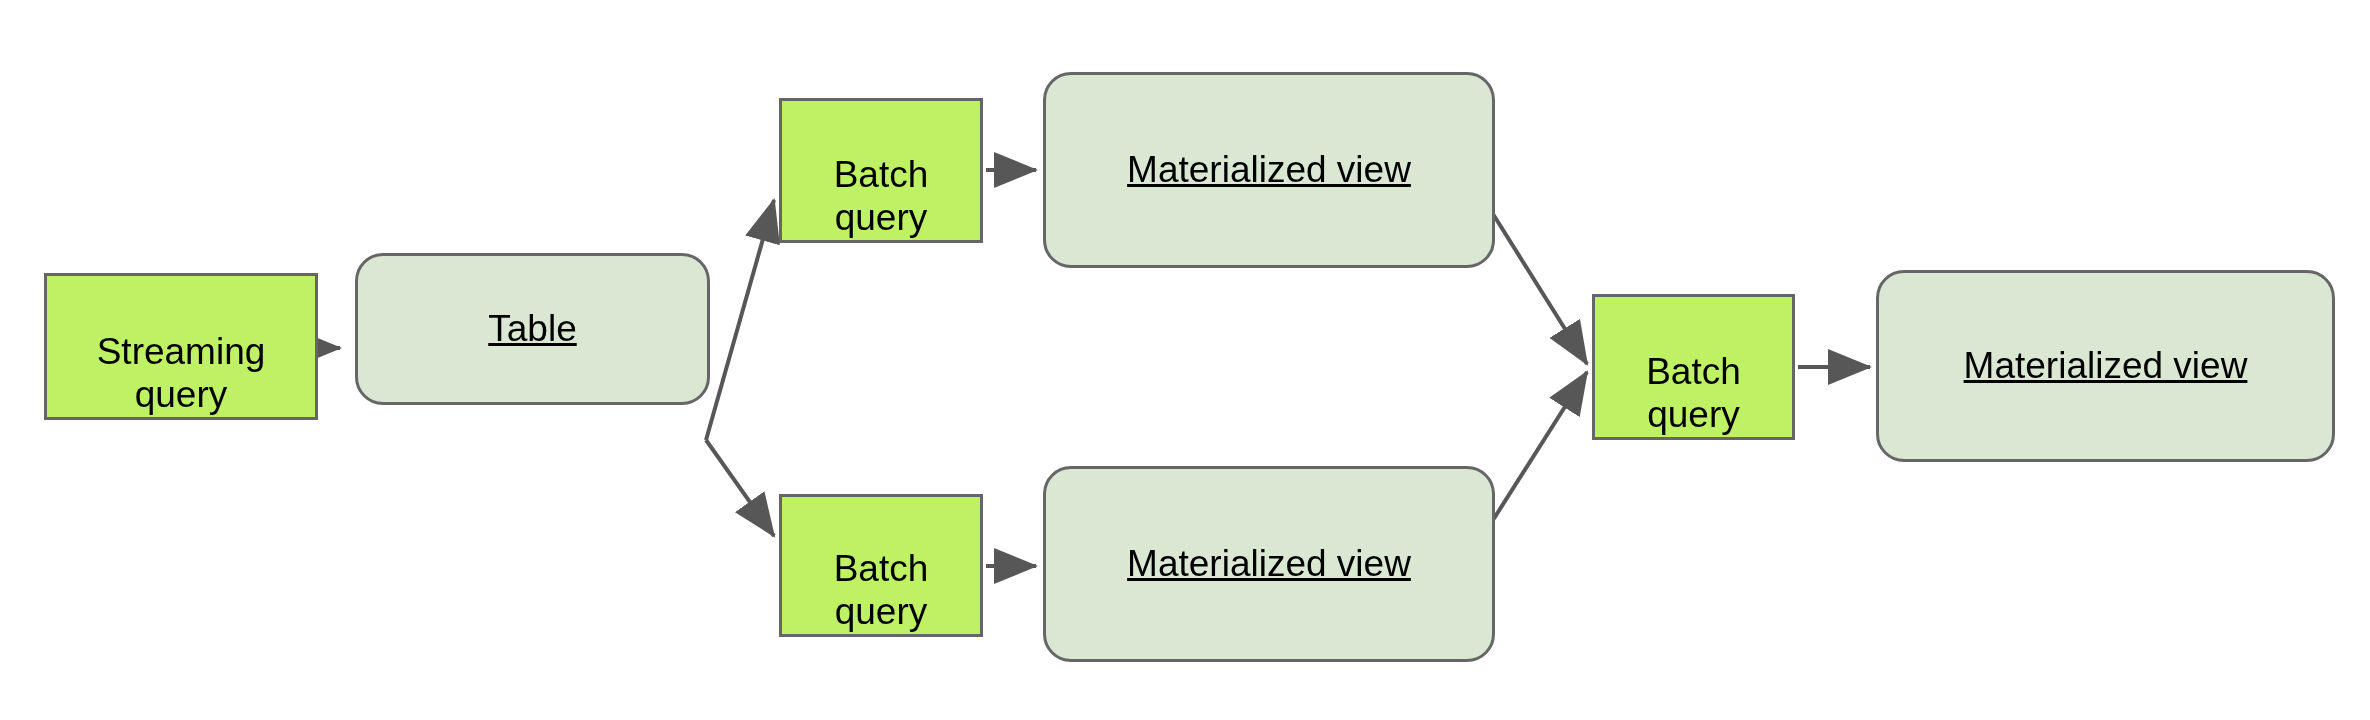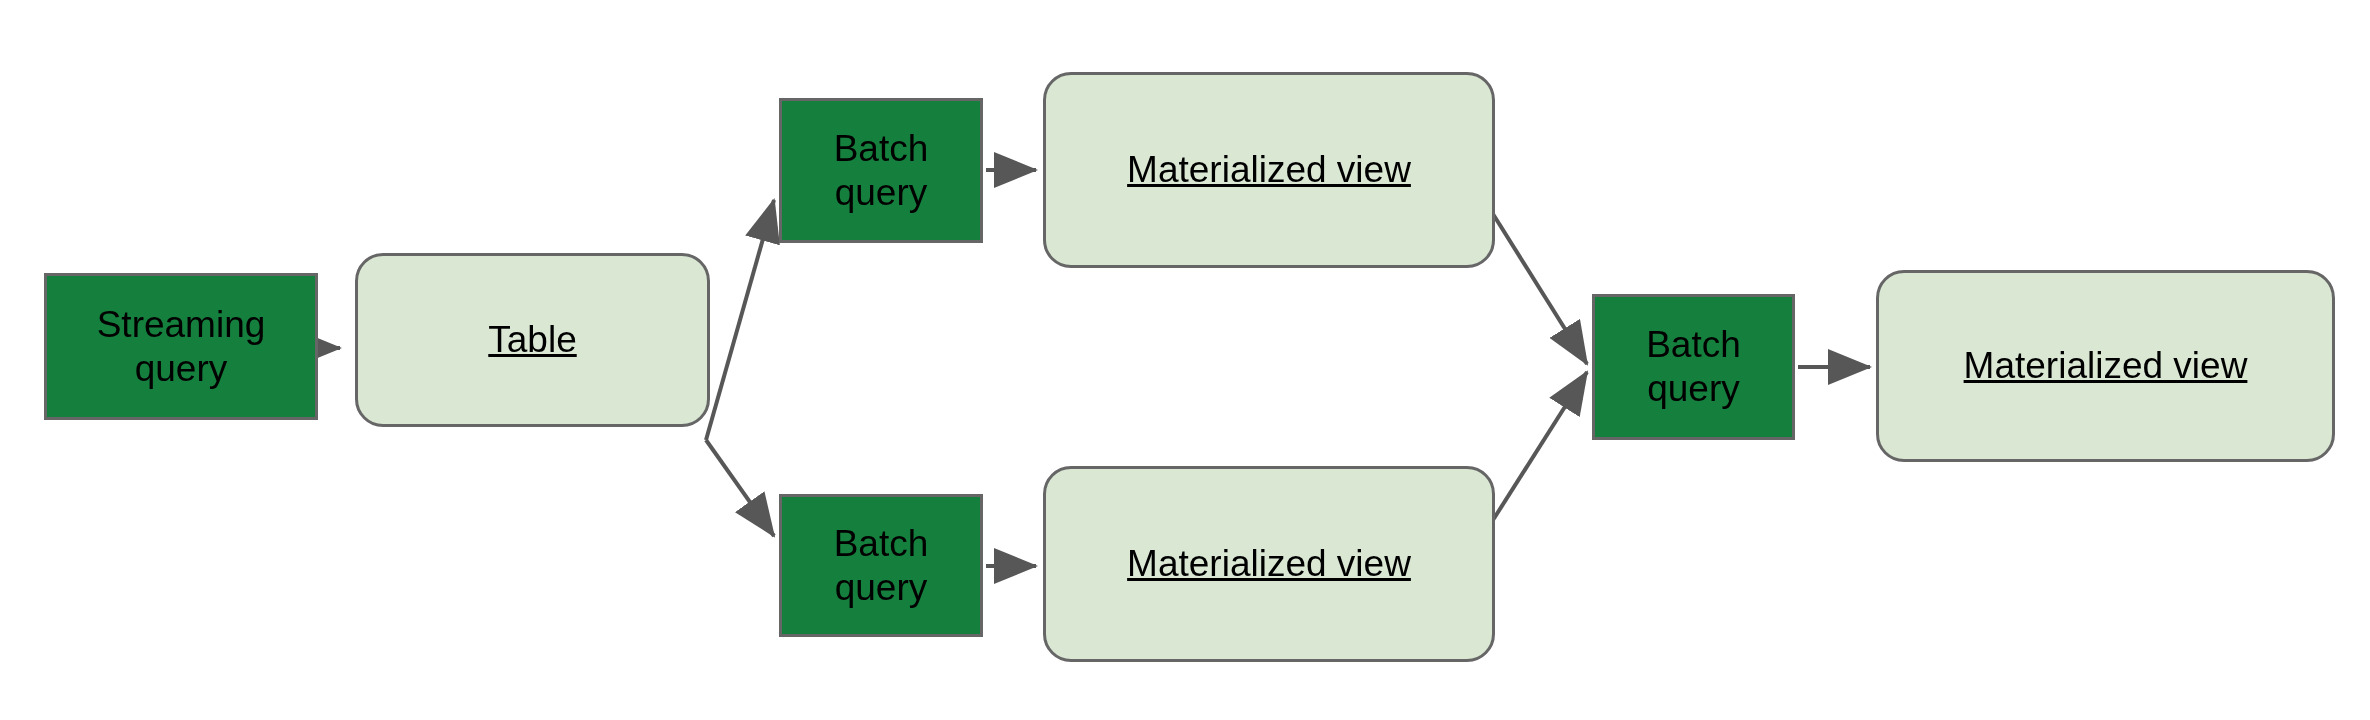--- a/index.html
+++ b/index.html
@@ -30,24 +30,25 @@
     box-sizing: border-box;
     display: flex;
     align-items: center;
     justify-content: center;
     text-align: center;
     color: #000000;
     line-height: 1.18;
     z-index: 2;
   }
   .node-query {
-    background: #15803d;
+    background: #bef264;
     border: 3px solid #666666;
     border-radius: 0px;
     font-size: 37px;
+    align-items: flex-end;
   }
   .node-store {
     background: #d9e7d3;
     border: 3px solid #666666;
     border-radius: 28px;
     font-size: 37px;
     text-decoration: underline;
   }
   .node-label {
     display: block;
@@ -98,21 +99,21 @@
     <g>
       <line x1="1798" y1="367" x2="1870" y2="367" stroke="#575757" stroke-width="4" marker-end="url(#arrowhead)"></line>
     </g>
   </svg>
 
   <div class="node node-query" style="left:44px; top:273px; width:274px; height:147px;">
     <span class="node-label">Streaming
 query</span>
   </div>
 
-  <div class="node node-store" style="left:355px; top:253px; width:355px; height:174px;">
+  <div class="node node-store" style="left:355px; top:253px; width:355px; height:152px;">
     <span class="node-label">Table</span>
   </div>
 
   <div class="node node-query" style="left:779px; top:98px; width:204px; height:145px;">
     <span class="node-label">Batch
 query</span>
   </div>
 
   <div class="node node-store" style="left:1043px; top:72px; width:452px; height:196px;">
     <span class="node-label">Materialized view</span>

